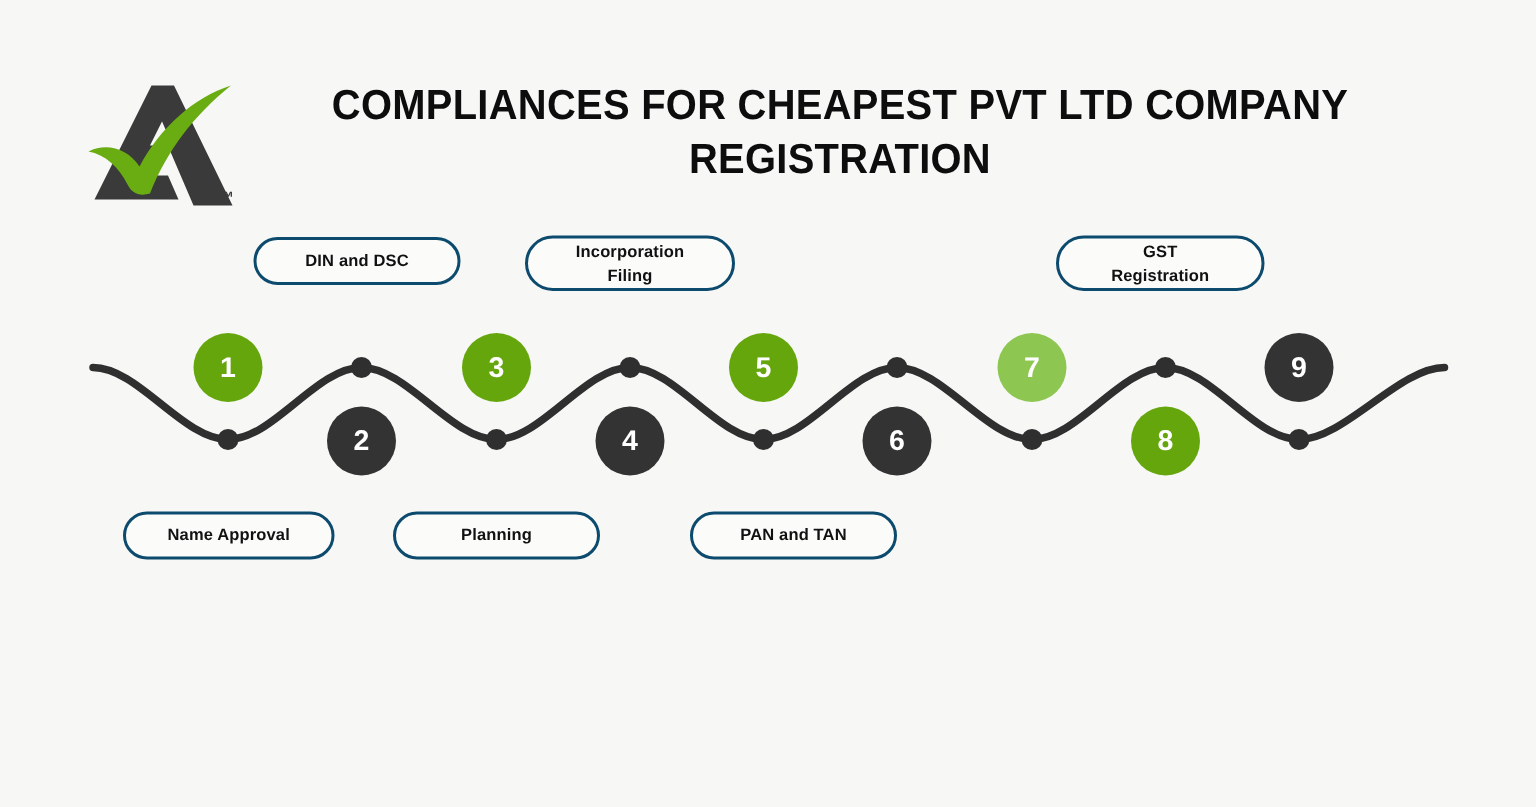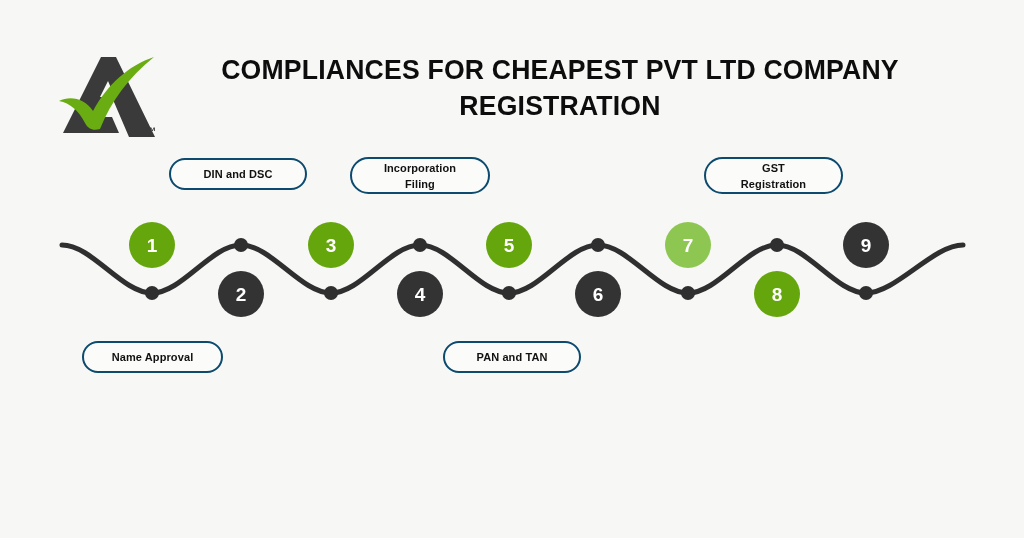--- a/index.html
+++ b/index.html
@@ -176,15 +176,16 @@
       <span>9</span>
     </div>
 
   <div class="step-label" style="left:169px; top:158px; width:138px; height:32px;">DIN and DSC</div>
   <div class="step-label" style="left:350px; top:157px; width:140px; height:37px;">Incorporation
 Filing</div>
   <div class="step-label" style="left:704px; top:157px; width:139px; height:37px;">GST
 Registration</div>
 
   <div class="step-label" style="left:82px;  top:341px; width:141px; height:32px;">Name Approval</div>
-  <div class="step-label" style="left:443px; top:341px; width:138px; height:32px;">PAN and TAN</div>
+  <div class="step-label" style="left:262px; top:341px; width:138px; height:32px;">Planning</div>
+  <div class="step-label" style="left:460px; top:341px; width:138px; height:32px;">PAN and TAN</div>
 
 </div>
 
 </body></html>

